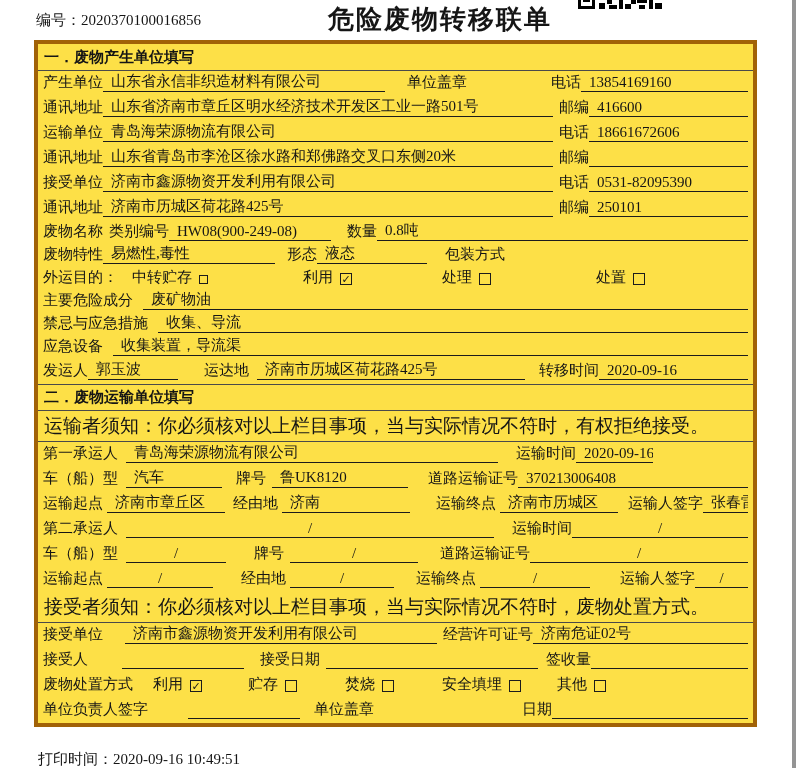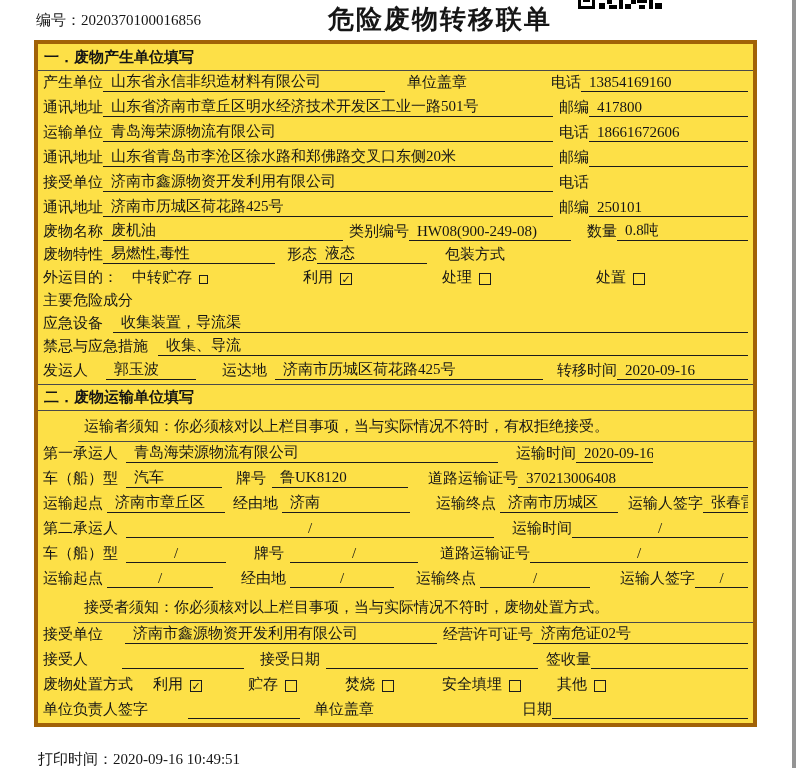--- a/index.html
+++ b/index.html
@@ -14,22 +14,22 @@
 
   .edge   { position:absolute; right:0; top:0; width:4px; height:768px; background:#949494; }
 
   .form   { position:absolute; left:34px; top:40px; width:723px; border:4px solid #a16207; background:#fde047; }
 
   .row { display:flex; align-items:flex-end; padding:0 5px 4px 5px; height:25px; font-size:15px; white-space:nowrap; }
   .row.compact { height:23px; padding-bottom:3px; }
   .sec-head { display:flex; align-items:center; height:27px; padding:0 6px; font-size:15px; font-weight:bold;
               border-top:1px solid #4a4a4a; border-bottom:1px solid #4a4a4a; }
   .sec-head.first { border-top:none; }
-  .notice { display:flex; align-items:center; height:31px; padding:0 6px; font-size:15px;
-            border-bottom:1px solid #4a4a4a;margin-left:40px; }
+  .notice { display:flex; align-items:center; height:31px; padding:0 6px; font-size:19px;
+            border-bottom:1px solid #4a4a4a; }
 
   .lbl { white-space:nowrap; }
   .val { border-bottom:1px solid #1c1c1c; padding:0 0 0 8px; min-width:40px; white-space:nowrap; overflow:hidden; }
   .val.grow { flex:1; }
   .val.c { text-align:center; padding:0; }
 
   .cb { display:inline-block; width:12px; height:12px; border:1px solid #1c1c1c; margin:0 0 2px 7px;
         text-align:center; }
   .cb.small { width:9px; height:9px; margin-bottom:3px; }
   .ck { display:block; font-size:11px; line-height:11px; font-family:"DejaVu Sans",sans-serif; }
@@ -71,53 +71,53 @@
       <span class="val" style="width:282px">山东省永信非织造材料有限公司</span>
       <span class="lbl" style="margin-left:22px">单位盖章</span>
       <span class="lbl" style="margin-left:84px">电话</span>
       <span class="val grow">13854169160</span>
     </div>
 
     <div class="row">
       <span class="lbl">通讯地址</span>
       <span class="val" style="width:450px">山东省济南市章丘区明水经济技术开发区工业一路501号</span>
       <span class="lbl" style="margin-left:6px">邮编</span>
-      <span class="val grow">417800</span>
+      <span class="val grow">416600</span>
     </div>
 
     <div class="row">
       <span class="lbl">运输单位</span>
       <span class="val" style="width:450px">青岛海荣源物流有限公司</span>
       <span class="lbl" style="margin-left:6px">电话</span>
       <span class="val grow">18661672606</span>
     </div>
 
     <div class="row">
       <span class="lbl">通讯地址</span>
       <span class="val" style="width:450px">山东省青岛市李沧区徐水路和郑佛路交叉口东侧20米</span>
       <span class="lbl" style="margin-left:6px">邮编</span>
       <span class="val grow"></span>
     </div>
 
     <div class="row">
       <span class="lbl">接受单位</span>
       <span class="val" style="width:450px">济南市鑫源物资开发利用有限公司</span>
       <span class="lbl" style="margin-left:6px">电话</span>
+      <span class="val grow">0531-82095390</span>
     </div>
 
     <div class="row">
       <span class="lbl">通讯地址</span>
       <span class="val" style="width:450px">济南市历城区荷花路425号</span>
       <span class="lbl" style="margin-left:6px">邮编</span>
       <span class="val grow">250101</span>
     </div>
 
     <div class="row compact">
       <span class="lbl">废物名称</span>
-      <span class="val" style="width:240px">废机油</span>
       <span class="lbl" style="margin-left:6px">类别编号</span>
       <span class="val" style="width:162px">HW08(900-249-08)</span>
       <span class="lbl" style="margin-left:16px">数量</span>
       <span class="val grow">0.8吨</span>
     </div>
 
     <div class="row compact">
       <span class="lbl">废物特性</span>
       <span class="val" style="width:172px">易燃性,毒性</span>
       <span class="lbl" style="margin-left:12px">形态</span>
@@ -134,35 +134,36 @@
           <span class="ck">✓</span>
         </span>
       <span class="lbl" style="margin-left:90px">处理</span>
       <span class="cb"></span>
       <span class="lbl" style="margin-left:105px">处置</span>
       <span class="cb"></span>
     </div>
 
     <div class="row compact">
       <span class="lbl">主要危险成分</span>
+      <span class="val grow" style="margin-left:10px">废矿物油</span>
+    </div>
+
+    <div class="row compact">
+      <span class="lbl">禁忌与应急措施</span>
+      <span class="val grow" style="margin-left:10px">收集、导流</span>
     </div>
 
     <div class="row compact">
       <span class="lbl">应急设备</span>
       <span class="val grow" style="margin-left:10px">收集装置，导流渠</span>
     </div>
 
-    <div class="row compact">
-      <span class="lbl">禁忌与应急措施</span>
-      <span class="val grow" style="margin-left:10px">收集、导流</span>
-    </div>
-
     <div class="row">
       <span class="lbl">发运人</span>
-      <span class="val" style="width:90px;margin-left:18px">郭玉波</span>
+      <span class="val" style="width:90px;margin-left:0">郭玉波</span>
       <span class="lbl" style="margin-left:26px">运达地</span>
       <span class="val" style="width:268px;margin-left:8px">济南市历城区荷花路425号</span>
       <span class="lbl" style="margin-left:14px">转移时间</span>
       <span class="val grow">2020-09-16</span>
     </div>
 
     <div class="sec-head">二．废物运输单位填写</div>
     <div class="notice">运输者须知：你必须核对以上栏目事项，当与实际情况不符时，有权拒绝接受。</div>
 
     <div class="row">

